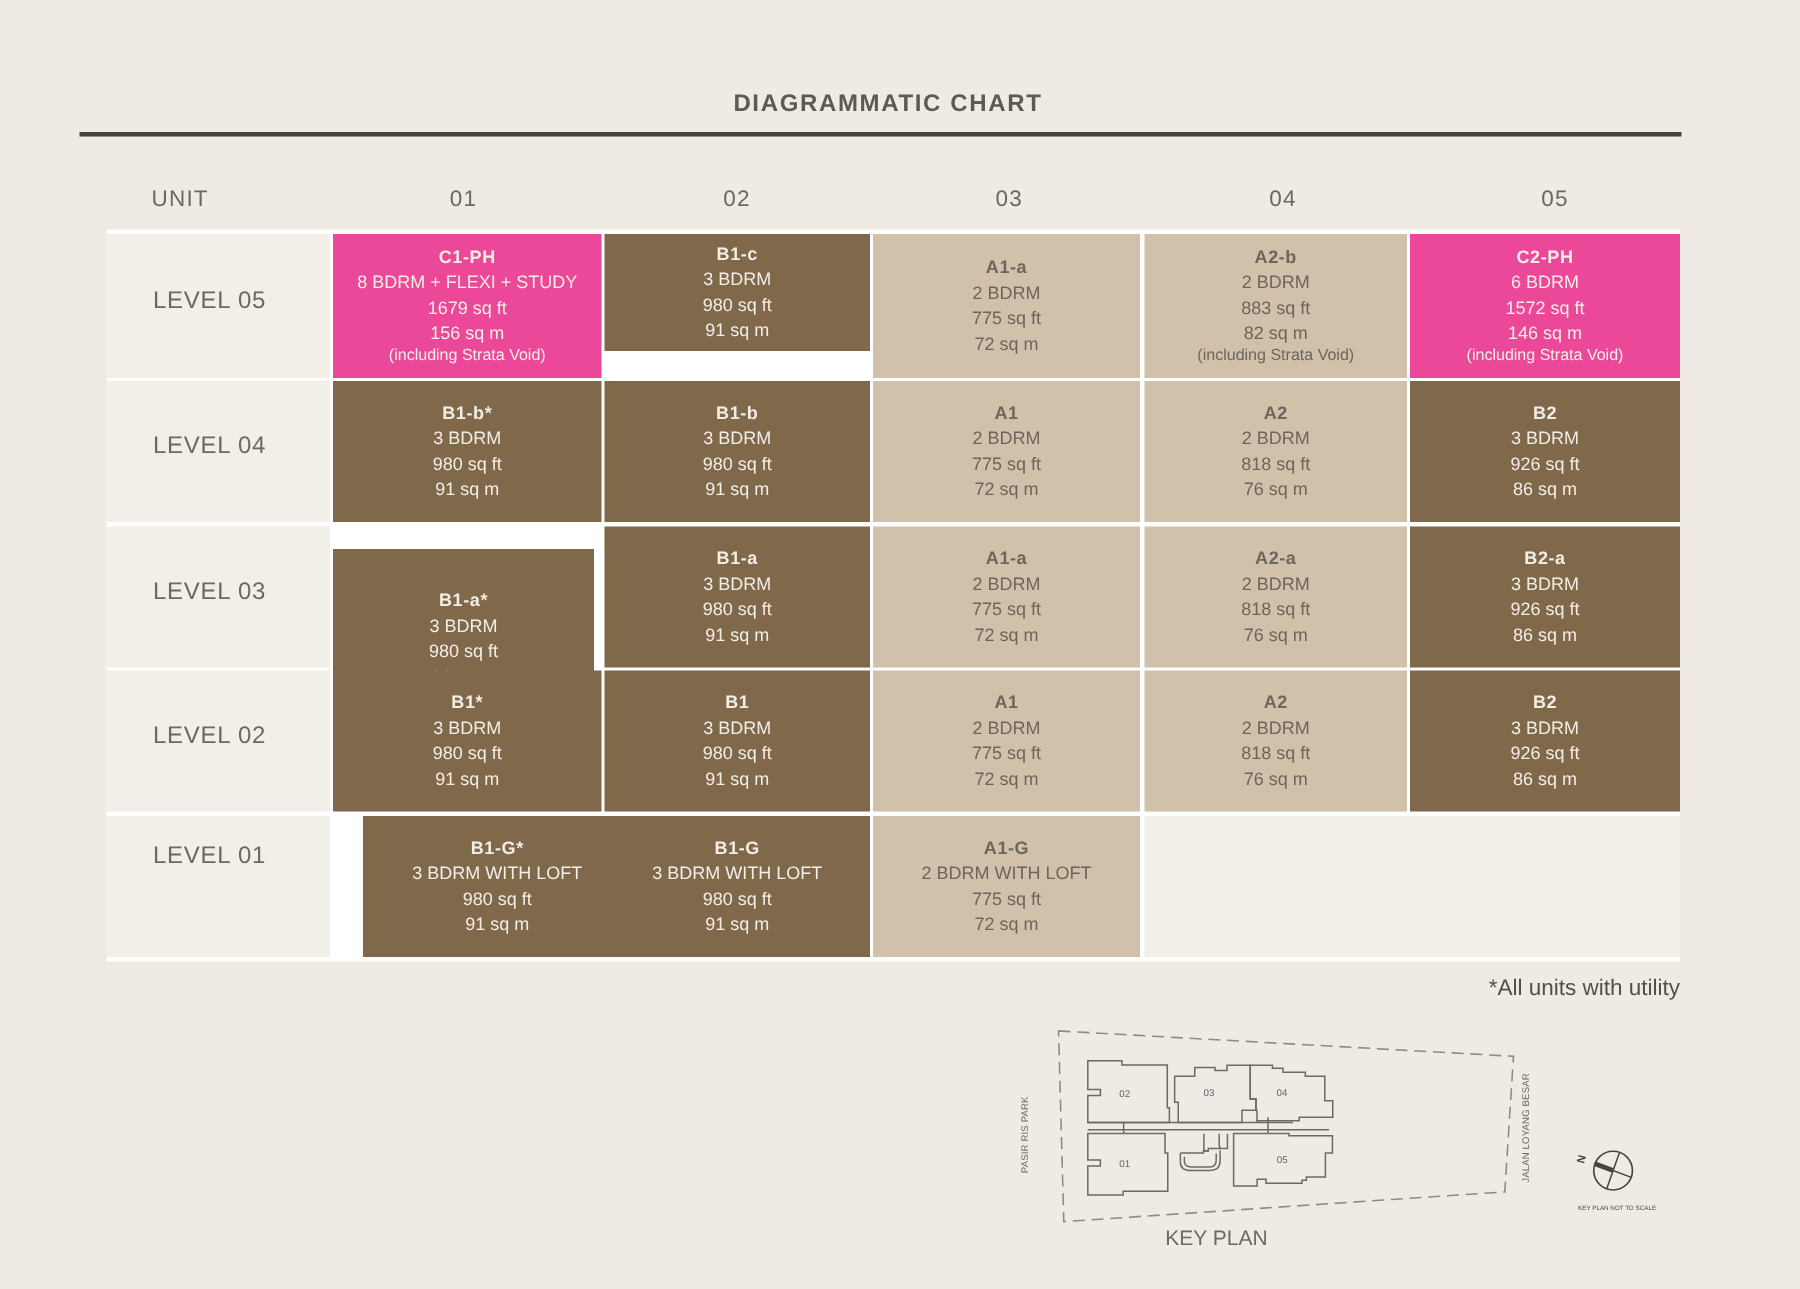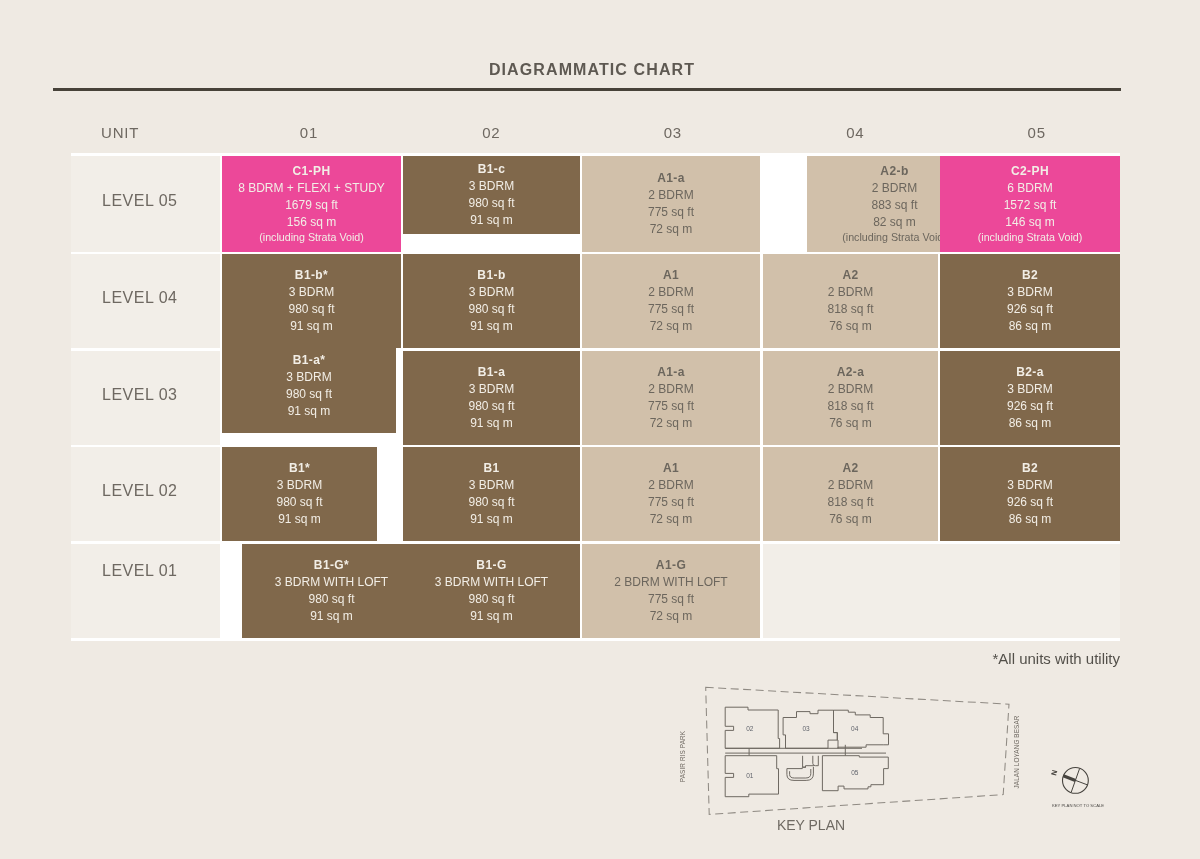--- a/index.html
+++ b/index.html
@@ -88,21 +88,21 @@
     <div>91 sq m</div>
   </div>
 
 <div class="abs cell t" style="left:582px;top:156px;width:178px;height:95.5px;">
     <div class="nm">A1-a</div>
     <div>2 BDRM</div>
     <div>775 sq ft</div>
     <div>72 sq m</div>
   </div>
 
-<div class="abs cell t" style="left:763px;top:156px;width:175px;height:95.5px;margin-left:44px;">
+<div class="abs cell t" style="left:763px;top:156px;width:175px;height:95.5px;">
     <div class="nm">A2-b</div>
     <div>2 BDRM</div>
     <div>883 sq ft</div>
     <div>82 sq m</div>
     <div class="sv">(including Strata Void)</div>
   </div>
 
 <div class="abs cell d" style="left:940px;top:156px;width:180px;height:95.5px;">
     <div class="nm">C2-PH</div>
     <div>6 BDRM</div>
@@ -139,21 +139,21 @@
     <div>76 sq m</div>
   </div>
 
 <div class="abs cell b" style="left:940px;top:254px;width:180px;height:94px;">
     <div class="nm">B2</div>
     <div>3 BDRM</div>
     <div>926 sq ft</div>
     <div>86 sq m</div>
   </div>
 
-<div class="abs cell b" style="left:222px;top:339px;width:174px;height:94px;">
+<div class="abs cell b" style="left:222px;top:366px;width:174px;height:94px;justify-content:flex-end;">
     <div class="nm">B1-a*</div>
     <div>3 BDRM</div>
     <div>980 sq ft</div>
     <div>91 sq m</div>
   </div>
 
 <div class="abs cell b" style="left:403px;top:350.5px;width:177px;height:94px;">
     <div class="nm">B1-a</div>
     <div>3 BDRM</div>
     <div>980 sq ft</div>
@@ -174,21 +174,21 @@
     <div>76 sq m</div>
   </div>
 
 <div class="abs cell b" style="left:940px;top:350.5px;width:180px;height:94px;">
     <div class="nm">B2-a</div>
     <div>3 BDRM</div>
     <div>926 sq ft</div>
     <div>86 sq m</div>
   </div>
 
-<div class="abs cell b" style="left:222px;top:447px;width:155px;height:94px;align-items:center;">
+<div class="abs cell b" style="left:222px;top:447px;width:179px;height:94px;align-items:center;">
     <div class="nm">B1*</div>
     <div>3 BDRM</div>
     <div>980 sq ft</div>
     <div>91 sq m</div>
   </div>
 
 <div class="abs cell b" style="left:403px;top:447px;width:177px;height:94px;">
     <div class="nm">B1</div>
     <div>3 BDRM</div>
     <div>980 sq ft</div>

